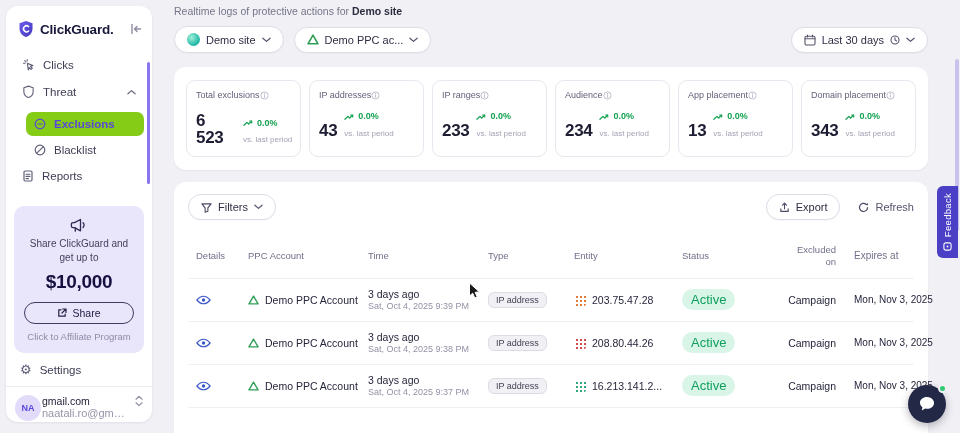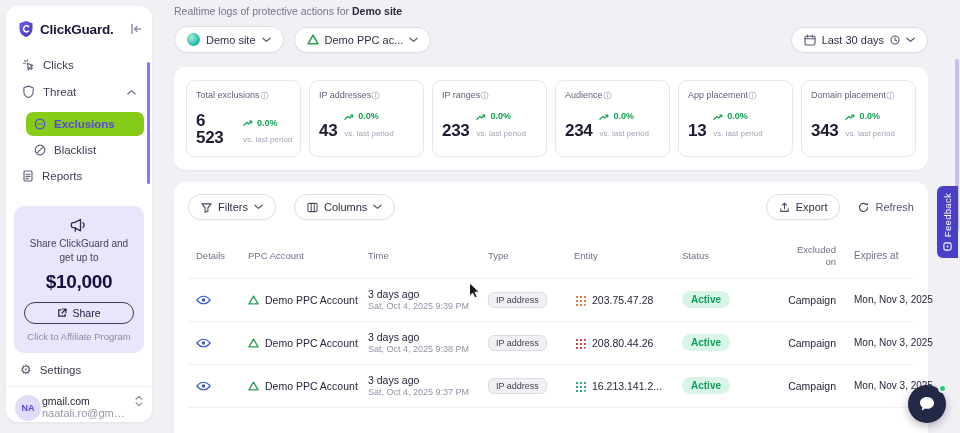--- a/index.html
+++ b/index.html
@@ -77,21 +77,21 @@
   .c1 { padding-left:8px; } .c2 { padding-left:14px; } .c3 { padding-left:10px; }
   .c4 { padding-left:10px; } .c5 { padding-left:12px; } .c6 { padding-left:12px; }
   .c7 { text-align:right; padding-right:4px; } .c8 { padding-left:14px; white-space:nowrap; font-size:10px; }
   .thead .c7 span { display:inline-block; width:48px; text-align:right; line-height:1.25; }
   .cell-acct { display:flex; align-items:center; gap:6px; white-space:nowrap; }
   .time-rel { font-size:10.5px; color:#26263c; }
   .time-abs { font-size:9px; color:#9292a6; margin-top:1px; white-space:nowrap; }
   .type-badge { display:inline-block; background:#f1f1f5; border:1px solid #dcdce4; border-radius:6px;
                 padding:2px 7px; font-size:9px; color:#3f3f52; }
   .status-badge { display:inline-block; background:#d9f5e7; border-radius:999px; padding:3px 9px;
-                  font-size:10px; font-weight:700; color:#0e9f5d; }
+                  font-size:13px; font-weight:400; color:#0e9f5d; }
   .cell-entity { display:flex; align-items:center; gap:6px; min-width:0; }
   .cell-entity span.ip { overflow:hidden; text-overflow:ellipsis; white-space:nowrap; }
   .identicon { width:12px; height:12px; border-radius:2px; flex:none;
                background-image:radial-gradient(currentColor 1.1px, transparent 1.25px);
                background-size:4px 4px; background-position:1px 1px; }
   .eye-btn { background:none; border:none; cursor:pointer; display:flex; padding:0; }
 
   
   .feedback-tab { position:absolute; right:2px; top:186px; width:21px; height:72px; background:#4b3fc6;
                   border-radius:6px 0 0 6px; color:#fff; display:flex; flex-direction:column; align-items:center;
@@ -447,34 +447,20 @@
                 <path d="M1 2h10L7.5 6.5V10l-3 1.2V6.5L1 2z" fill="none" stroke="currentColor" stroke-width="1.2" stroke-linejoin="round"></path>
               </svg>
             </span>
           <span>Filters</span>
           <span class="chv">
               <svg width="9" height="6" viewBox="0 0 10 6">
                 <path d="M1 1l4 3.5L9 1" fill="none" stroke="currentColor" stroke-width="1.4" stroke-linecap="round" stroke-linejoin="round"></path>
               </svg>
             </span>
         </button>
-        <button class="pill">
-          <span class="ticon">
-              <svg width="11" height="11" viewBox="0 0 12 12">
-                <rect x="1" y="1.5" width="10" height="9" rx="1.4" fill="none" stroke="currentColor" stroke-width="1.1"></rect>
-                <path d="M4.6 1.5v9M7.9 1.5v9" stroke="currentColor" stroke-width="1.1"></path>
-              </svg>
-            </span>
-          <span>Columns</span>
-          <span class="chv">
-              <svg width="9" height="6" viewBox="0 0 10 6">
-                <path d="M1 1l4 3.5L9 1" fill="none" stroke="currentColor" stroke-width="1.4" stroke-linecap="round" stroke-linejoin="round"></path>
-              </svg>
-            </span>
-        </button>
         <span class="spacer"></span>
         <button class="pill">
           <span class="ticon">
               <svg width="11" height="11" viewBox="0 0 12 12">
                 <path d="M2 7.5v2.7h8V7.5" fill="none" stroke="currentColor" stroke-width="1.2" stroke-linecap="round"></path>
                 <path d="M6 1.4v6M3.8 3.5 6 1.3l2.2 2.2" fill="none" stroke="currentColor" stroke-width="1.2" stroke-linecap="round" stroke-linejoin="round"></path>
               </svg>
             </span>
           <span>Export</span>
         </button>

